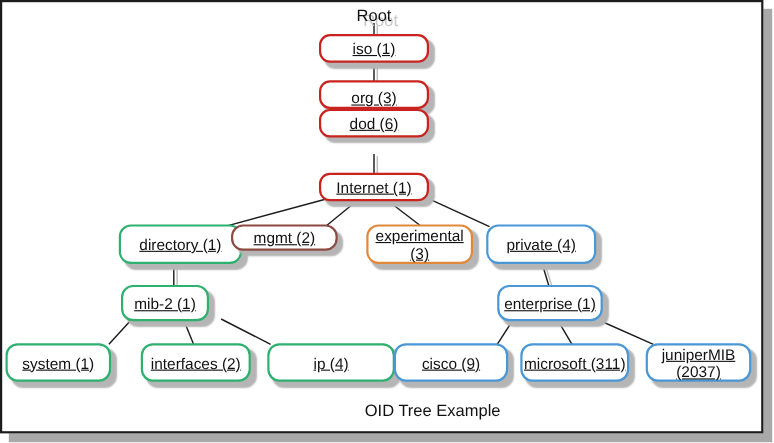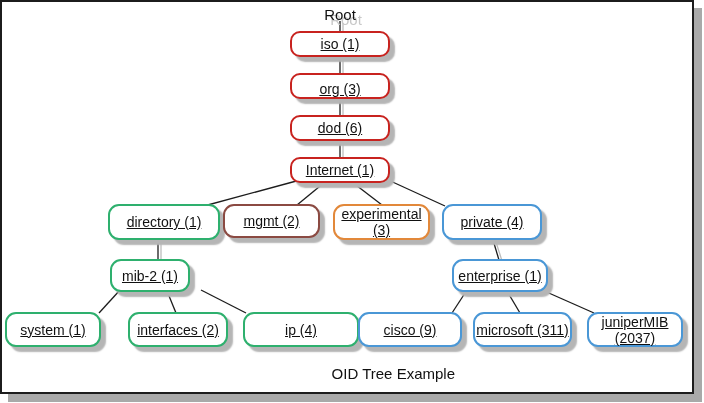--- a/index.html
+++ b/index.html
@@ -19,23 +19,23 @@
   #edges line.sh{stroke:#bdbdbd;}
   .node{
     position:absolute;box-sizing:border-box;background:#ffffff;
     border:2px solid #888;border-radius:11px;
     display:flex;align-items:center;justify-content:center;
     text-align:center;font-size:14px;line-height:16px;
     box-shadow:5px 5px 1.5px #b5b5b5;
     text-decoration:underline;
   }
   .chain{left:290px;width:100px;height:26px;border-radius:10px;}
-  #nd-iso{top:31px}  #nd-org{top:73px}  #nd-dod{top:115px}  #nd-internet{top:157px}
+  #nd-iso{top:31px}  #nd-org{top:73px}  #nd-dod{top:99px}  #nd-internet{top:157px}
   #nd-directory{left:108px;top:204px;width:112px;height:36px}
-  #nd-mgmt{left:223px;top:204px;width:97px;height:34px}
+  #nd-mgmt{left:210px;top:204px;width:97px;height:24px}
   #nd-experimental{left:333px;top:204px;width:97px;height:36px}
   #nd-private{left:442px;top:204px;width:100px;height:36px}
   #nd-mib2{left:110px;top:259px;width:80px;height:33px}
   #nd-enterprise{left:452px;top:259px;width:96px;height:33px}
   #nd-system{left:5px;top:312px;width:96px;height:35px}
   #nd-interfaces{left:128px;top:312px;width:100px;height:35px}
   #nd-ip{left:243px;top:312px;width:116px;height:35px}
   #nd-cisco{left:358px;top:312px;width:104px;height:35px}
   #nd-microsoft{left:473px;top:312px;width:99px;height:35px}
   #nd-junipermib{left:587px;top:312px;width:96px;height:35px}

